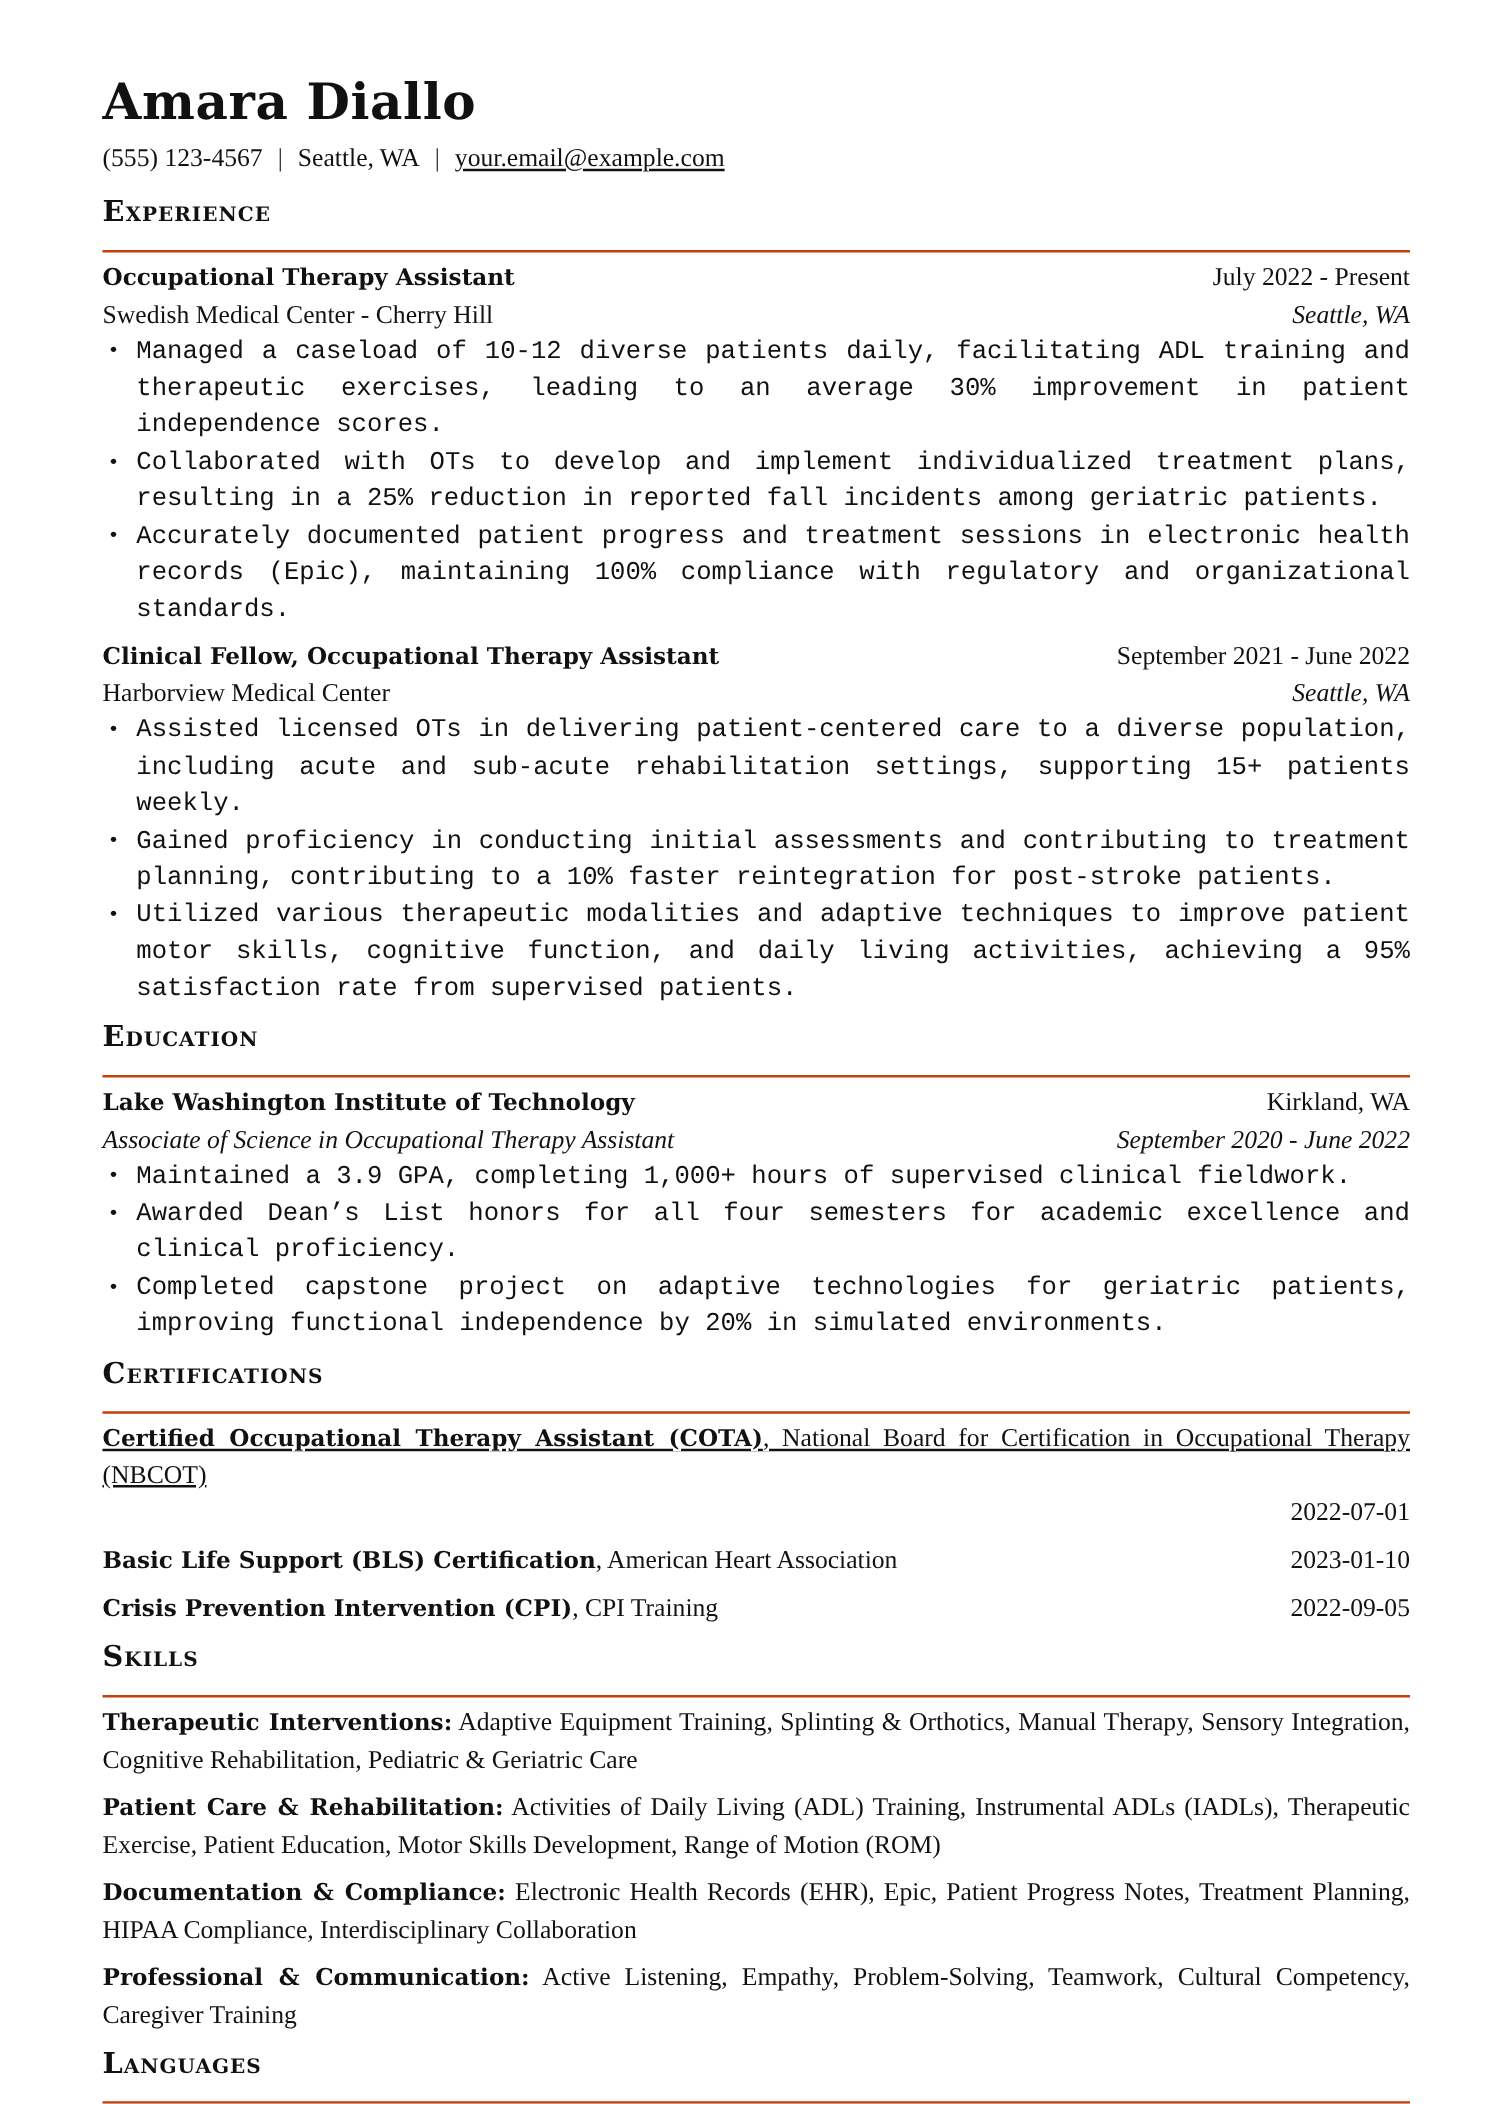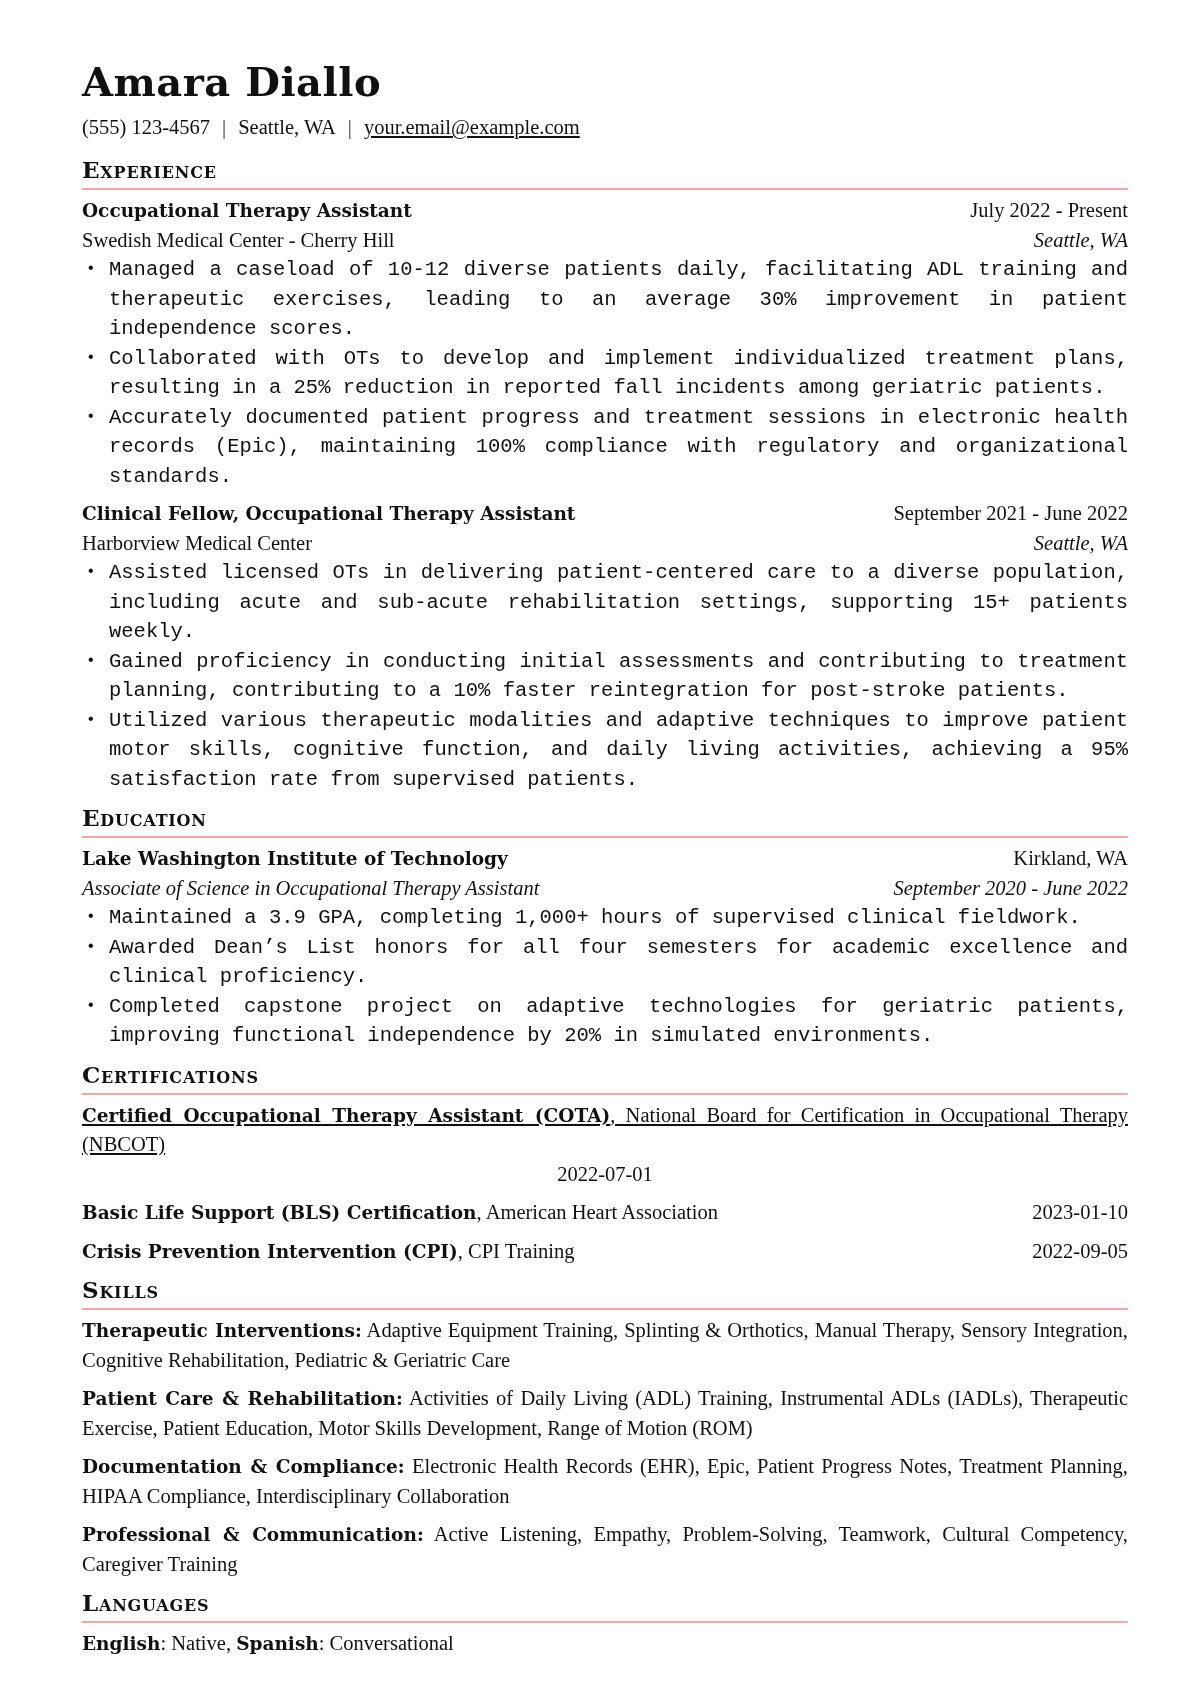--- a/index.html
+++ b/index.html
@@ -8,21 +8,21 @@
     font-family:"DejaVu Serif", "Liberation Serif", serif;
     color:#111; 
   }
   .page { position:absolute; left:82px; top:58px; width:1046px; font-family:"Liberation Serif", serif; font-size:20.5px; line-height:29.5px; }
   .name { font-size:40px; font-weight:bold; line-height:48px; margin:0 0 6px 0; font-family:"DejaVu Serif", serif; letter-spacing:0.5px; }
   .contact { font-size:20.5px; line-height:30px; margin-bottom:14px; }
   .contact .sep { display:inline-block; margin:0 12px; color:#333; }
   .contact a { color:#111; text-decoration:underline; }
   .section-title {
     font-weight:bold; font-variant:small-caps; font-size:23px; letter-spacing:0.8px;
-    line-height:28px; padding-bottom:4px; border-bottom:2px solid #fca5a5; margin:0 0 6px 0;
+    line-height:28px; padding-bottom:16px; border-bottom:2px solid #c2410c; margin:0 0 6px 0;
     font-family:"DejaVu Serif", serif;
   }
   .section { margin-bottom:10px; }
   .row { display:flex; justify-content:space-between; }
   .bold { font-weight:bold; font-family:"DejaVu Serif", serif; font-size:18.5px; }
   .ital { font-style:italic; }
   ul { margin:0; padding:0; list-style:none;font-family:Liberation Mono, monospace; }
   li { position:relative; padding-left:27px; text-align:justify; }
   li::before { content:"\2022"; position:absolute; left:4px; top:0; font-size:16px; }
   .entry { margin-bottom:8px; }
@@ -95,21 +95,21 @@
         <li>Completed capstone project on adaptive technologies for geriatric patients, improving functional independence by 20% in simulated environments.</li>
       </ul>
     </div>
   </div>
 
   <div class="section">
     <div class="section-title">Certifications</div>
 
     <div class="cert">
       <div style="text-align:justify;text-decoration:underline;"><span class="b">Certified Occupational Therapy Assistant (COTA)</span><span>, National Board for Certification in Occupational Therapy (NBCOT)</span></div>
-      <div style="text-align:center; margin-top:-29.5px;"><span style="display:inline-block; margin-top:29.5px;">2022-07-01</span></div>
+      <div style="text-align:right; margin-top:-29.5px;"><span style="display:inline-block; margin-top:29.5px;">2022-07-01</span></div>
     </div>
     <div class="cert row">
       <span><span class="b">Basic Life Support (BLS) Certification</span><span>, American Heart Association</span></span>
       <span>2023-01-10</span>
     </div>
     <div class="cert row">
       <span><span class="b">Crisis Prevention Intervention (CPI)</span><span>, CPI Training</span></span>
       <span>2022-09-05</span>
     </div>
   </div>

